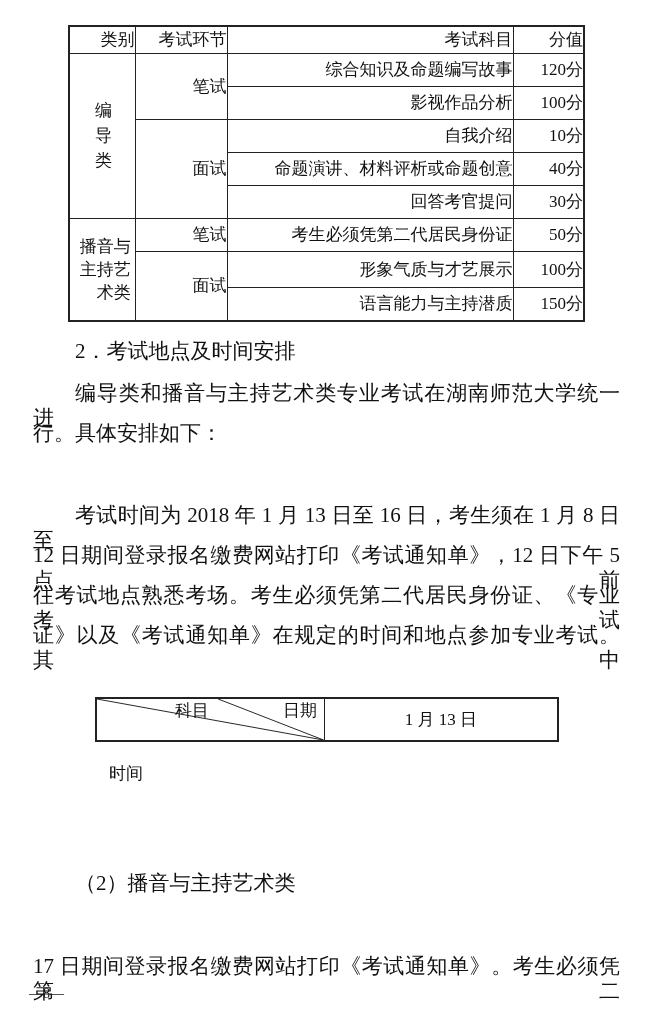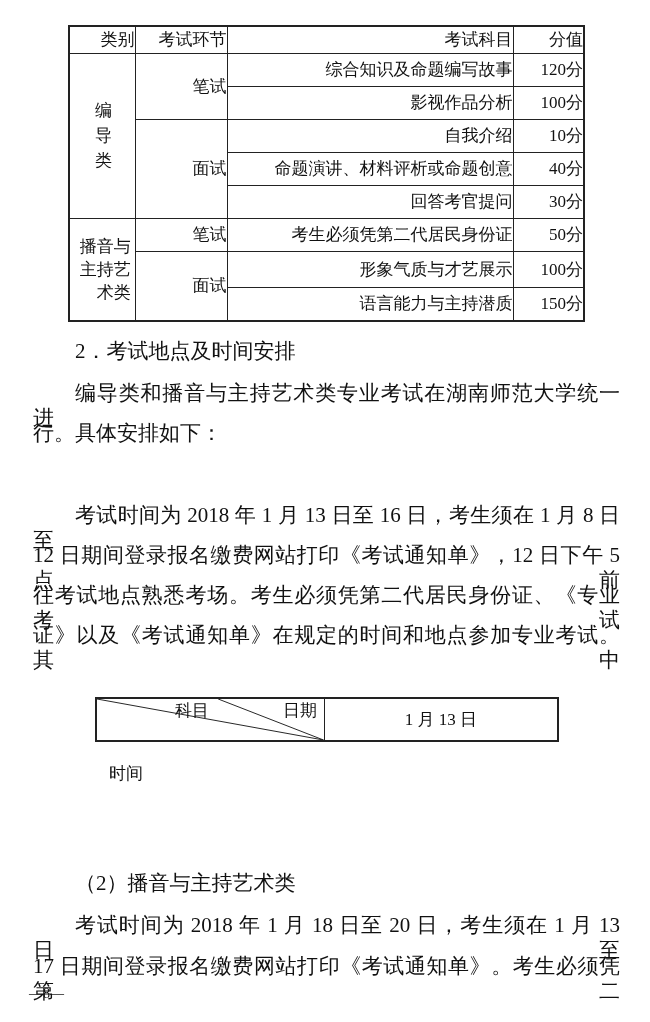--- a/index.html
+++ b/index.html
@@ -116,17 +116,16 @@
         <span class="lbl lbl-subject">科目</span>
         <span class="lbl lbl-date">日期</span>
         <span class="lbl lbl-time">时间</span>
       </td>
       <td>1 月 13 日</td>
     </tr>
   </tbody>
     </table>
 
   <div class="line ind" style="top:871px">（2）播音与主持艺术类</div>
-  <div class="line ind just" style="top:913px">考试时间为 2018 年 1 月 18 日至 20 日，考生须在 1 月 13 日至</div>
   <div class="line just" style="top:954px">17 日期间登录报名缴费网站打印《考试通知单》。考生必须凭第二</div>
 
   <div class="footer">—8—</div>
 </div>
 
 </body></html>

